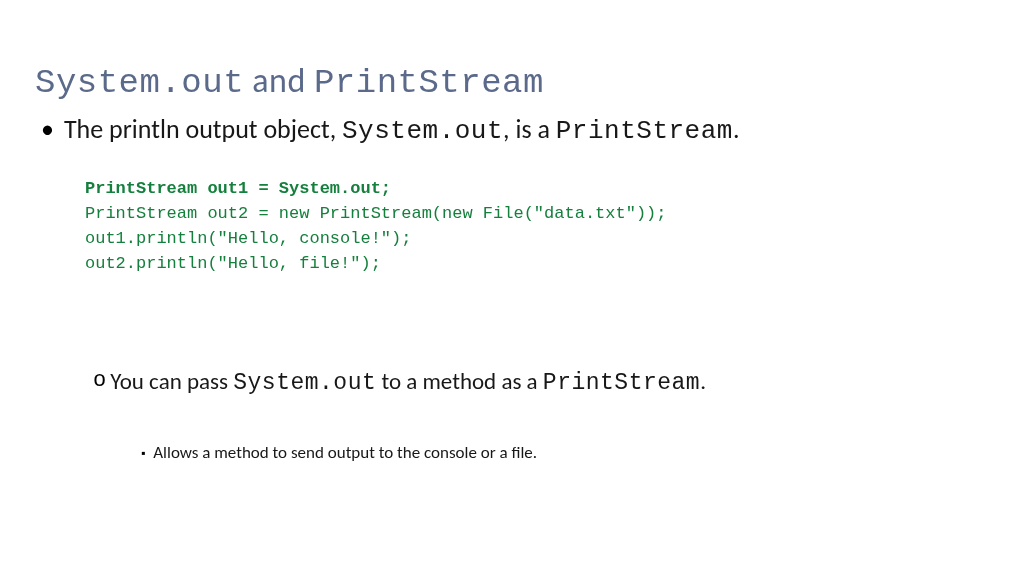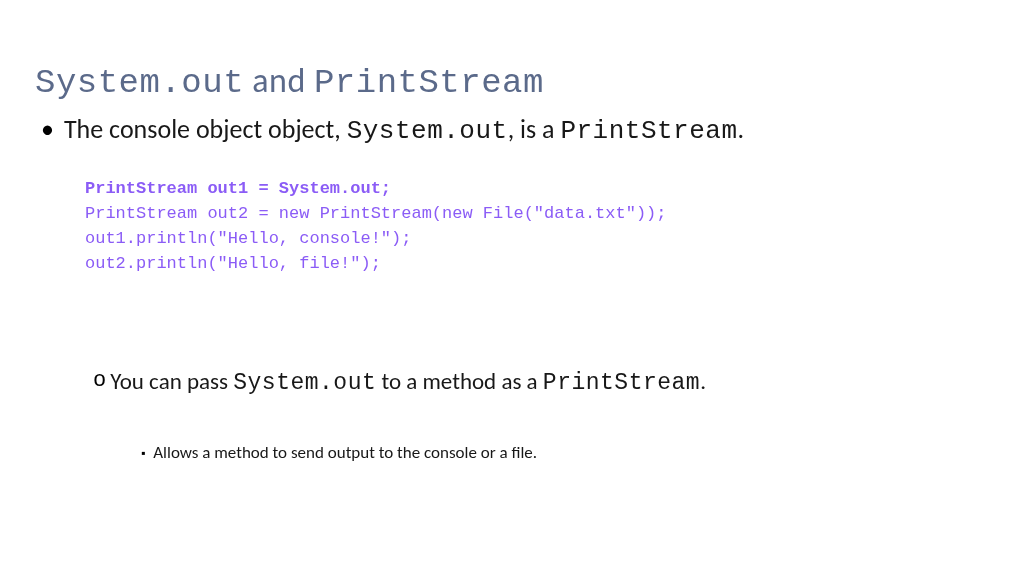--- a/index.html
+++ b/index.html
@@ -49,21 +49,21 @@
   .mono-inline {
     font-family: "Courier New", Courier, monospace;
     letter-spacing: 0.5px;
   }
   .code-block {
     margin-top: 28px;
     margin-left: 50px;
     font-family: "Courier New", Courier, monospace;
     font-size: 17px;
     line-height: 25px;
-    color: #8b5cf6;
+    color: #15803d;
     white-space: pre;
   }
   .code-bold {
     font-weight: bold;
   }
   .sub-bullet {
     margin-top: 90px;
     margin-left: 58px;
     display: flex;
     align-items: flex-start;
@@ -103,21 +103,21 @@
 
 <div class="slide">
 
   <div class="title">
     <span class="mono-inline">System.out</span><span class="and"> and </span><span class="mono-inline">PrintStream</span>
   </div>
 
   <div class="bullet-row">
     <div class="dot">•</div>
     <div class="bullet-text">
-      <span>The console object object, </span><span class="mono-inline">System.out</span><span>, is a </span><span class="mono-inline">PrintStream</span><span>.</span>
+      <span>The println output object, </span><span class="mono-inline">System.out</span><span>, is a </span><span class="mono-inline">PrintStream</span><span>.</span>
     </div>
   </div>
 
   <div class="code-block"><span class="code-bold">PrintStream out1 = System.out;</span>
 <span>PrintStream out2 = new PrintStream(new File("data.txt"));</span>
 <span>out1.println("Hello, console!");</span>
 <span>out2.println("Hello, file!");</span></div>
 
   <div class="sub-bullet">
     <div class="circ">o</div>

